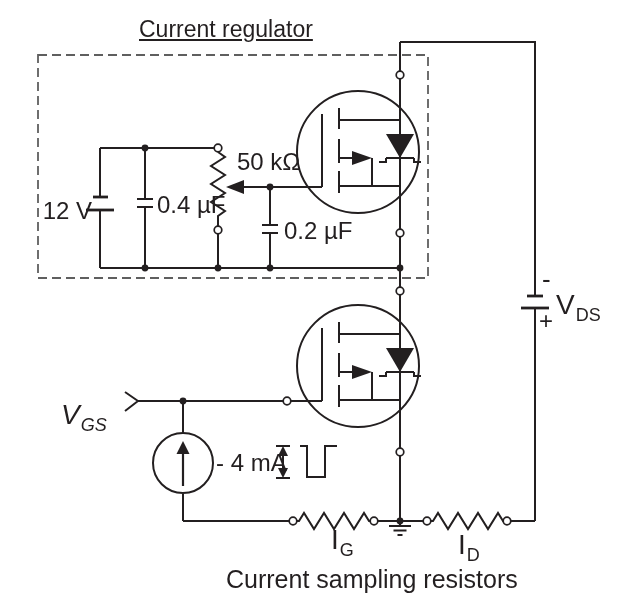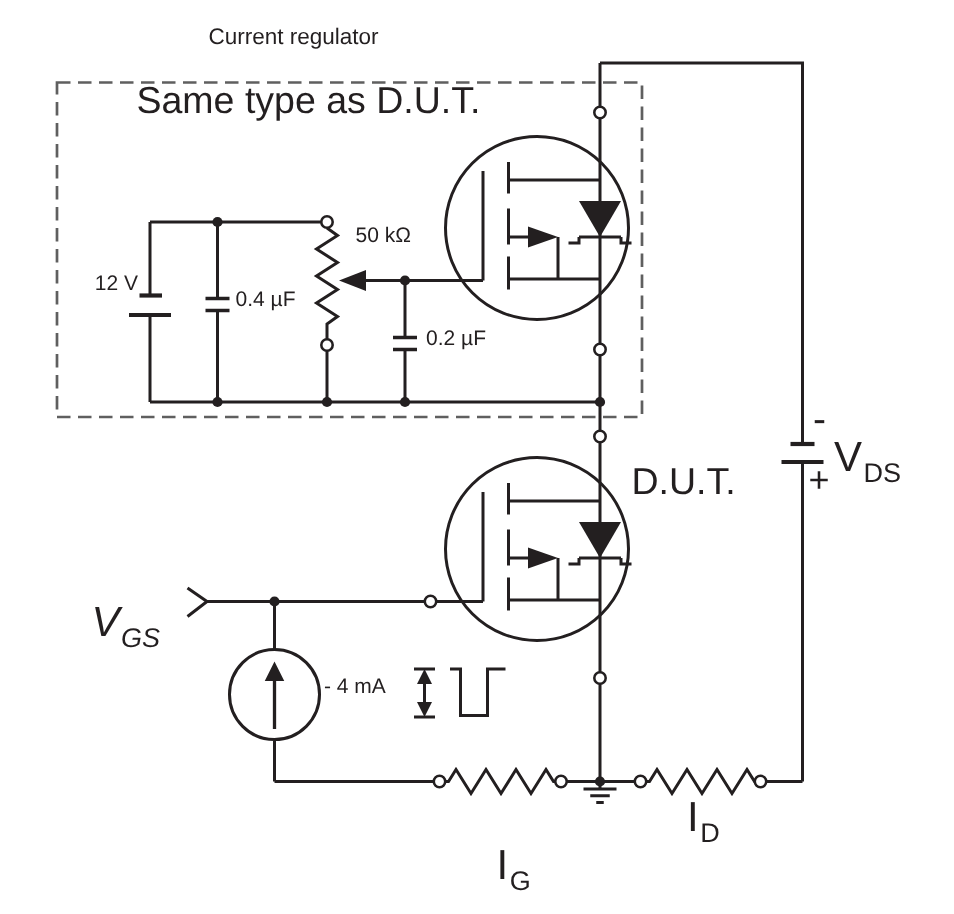--- a/index.html
+++ b/index.html
@@ -3,22 +3,22 @@
 <meta charset="utf-8">
 <style>
   :root{
     --line:#231f20; --text:#231f20; --dashed-box:#5f5f5f; --background:#ffffff;
   }
   html,body{margin:0;padding:0;background:#fff;}
   .stage{position:relative;width:636px;height:609px;background:var(--background);
          font-family:"Liberation Sans",sans-serif;color:var(--text);overflow:hidden;}
   .stage svg{position:absolute;left:0;top:0;}
   .lbl{position:absolute;white-space:nowrap;line-height:1.05;}
-  .fs20{font-size:14px;}
-  .fs23{font-size:15px;}
+  .fs20{font-size:24px;}
+  .fs23{font-size:23px;text-decoration:underline;}
   .fs24{font-size:24px;}
   .fs25{font-size:25px;}
   .fs26{font-size:26px;}
   .sym{font-size:28px;}
   .sub{font-size:18px;position:relative;top:7px;margin-left:1px;}
   .ralign{text-align:right;}
   
   .w{fill:none;stroke:var(--line);stroke-width:2;}
   .wt{fill:none;stroke:var(--line);stroke-width:2.8;}
   .wp{fill:none;stroke:var(--line);stroke-width:2.2;}
@@ -140,48 +140,47 @@
       <circle class="tc" cx="218" cy="230" r="3.8"></circle>
       <circle class="tc" cx="293" cy="521" r="3.8"></circle>
       <circle class="tc" cx="374" cy="521" r="3.8"></circle>
       <circle class="tc" cx="427" cy="521" r="3.8"></circle>
       <circle class="tc" cx="507" cy="521" r="3.8"></circle>
     </g>
   </svg>
 
   <div class="lbl fs23" style="left:139px;top:17px;">Current regulator</div>
 
-  <div class="lbl fs25" style="left:91px;top:54px;">Same type as D.U.T.</div>
 
-  <div class="lbl fs20 ralign" style="left:40px;top:181px;width:52px;">12 V</div>
+  <div class="lbl fs20 ralign" style="left:40px;top:198px;width:52px;">12 V</div>
 
   <div class="lbl fs20" style="left:157px;top:192px;">0.4 µF</div>
 
   <div class="lbl fs20" style="left:237px;top:149px;">50 kΩ</div>
 
   <div class="lbl fs20" style="left:284px;top:218px;">0.2 µF</div>
 
-  <div class="lbl fs25" style="left:421px;top:308px;">D.U.T.</div>
 
   <div class="lbl fs26" style="left:542px;top:266px;">-</div>
 
   <div class="lbl fs24" style="left:539px;top:308px;">+</div>
 
   <div class="lbl" style="left:556px;top:290px;text-align:center;">
     <span class="sym">V</span><span class="sub">DS</span>
   </div>
 
   <div class="lbl" style="left:61px;top:400px;font-style:italic;">
     <span class="sym">V</span><span class="sub">GS</span>
   </div>
 
   <div class="lbl fs20" style="left:216px;top:450px;">- 4 mA</div>
 
-  <div class="lbl" style="left:331px;top:562px;">
+  <div class="lbl" style="left:331px;top:525px;">
     <span class="sym">I</span><span class="sub">G</span>
   </div>
 
   <div class="lbl" style="left:458px;top:530px;">
     <span class="sym">I</span><span class="sub">D</span>
   </div>
 
+  <div class="lbl fs25" style="left:226px;top:566px;">Current sampling resistors</div>
 
 </div>
 
 </body></html>

